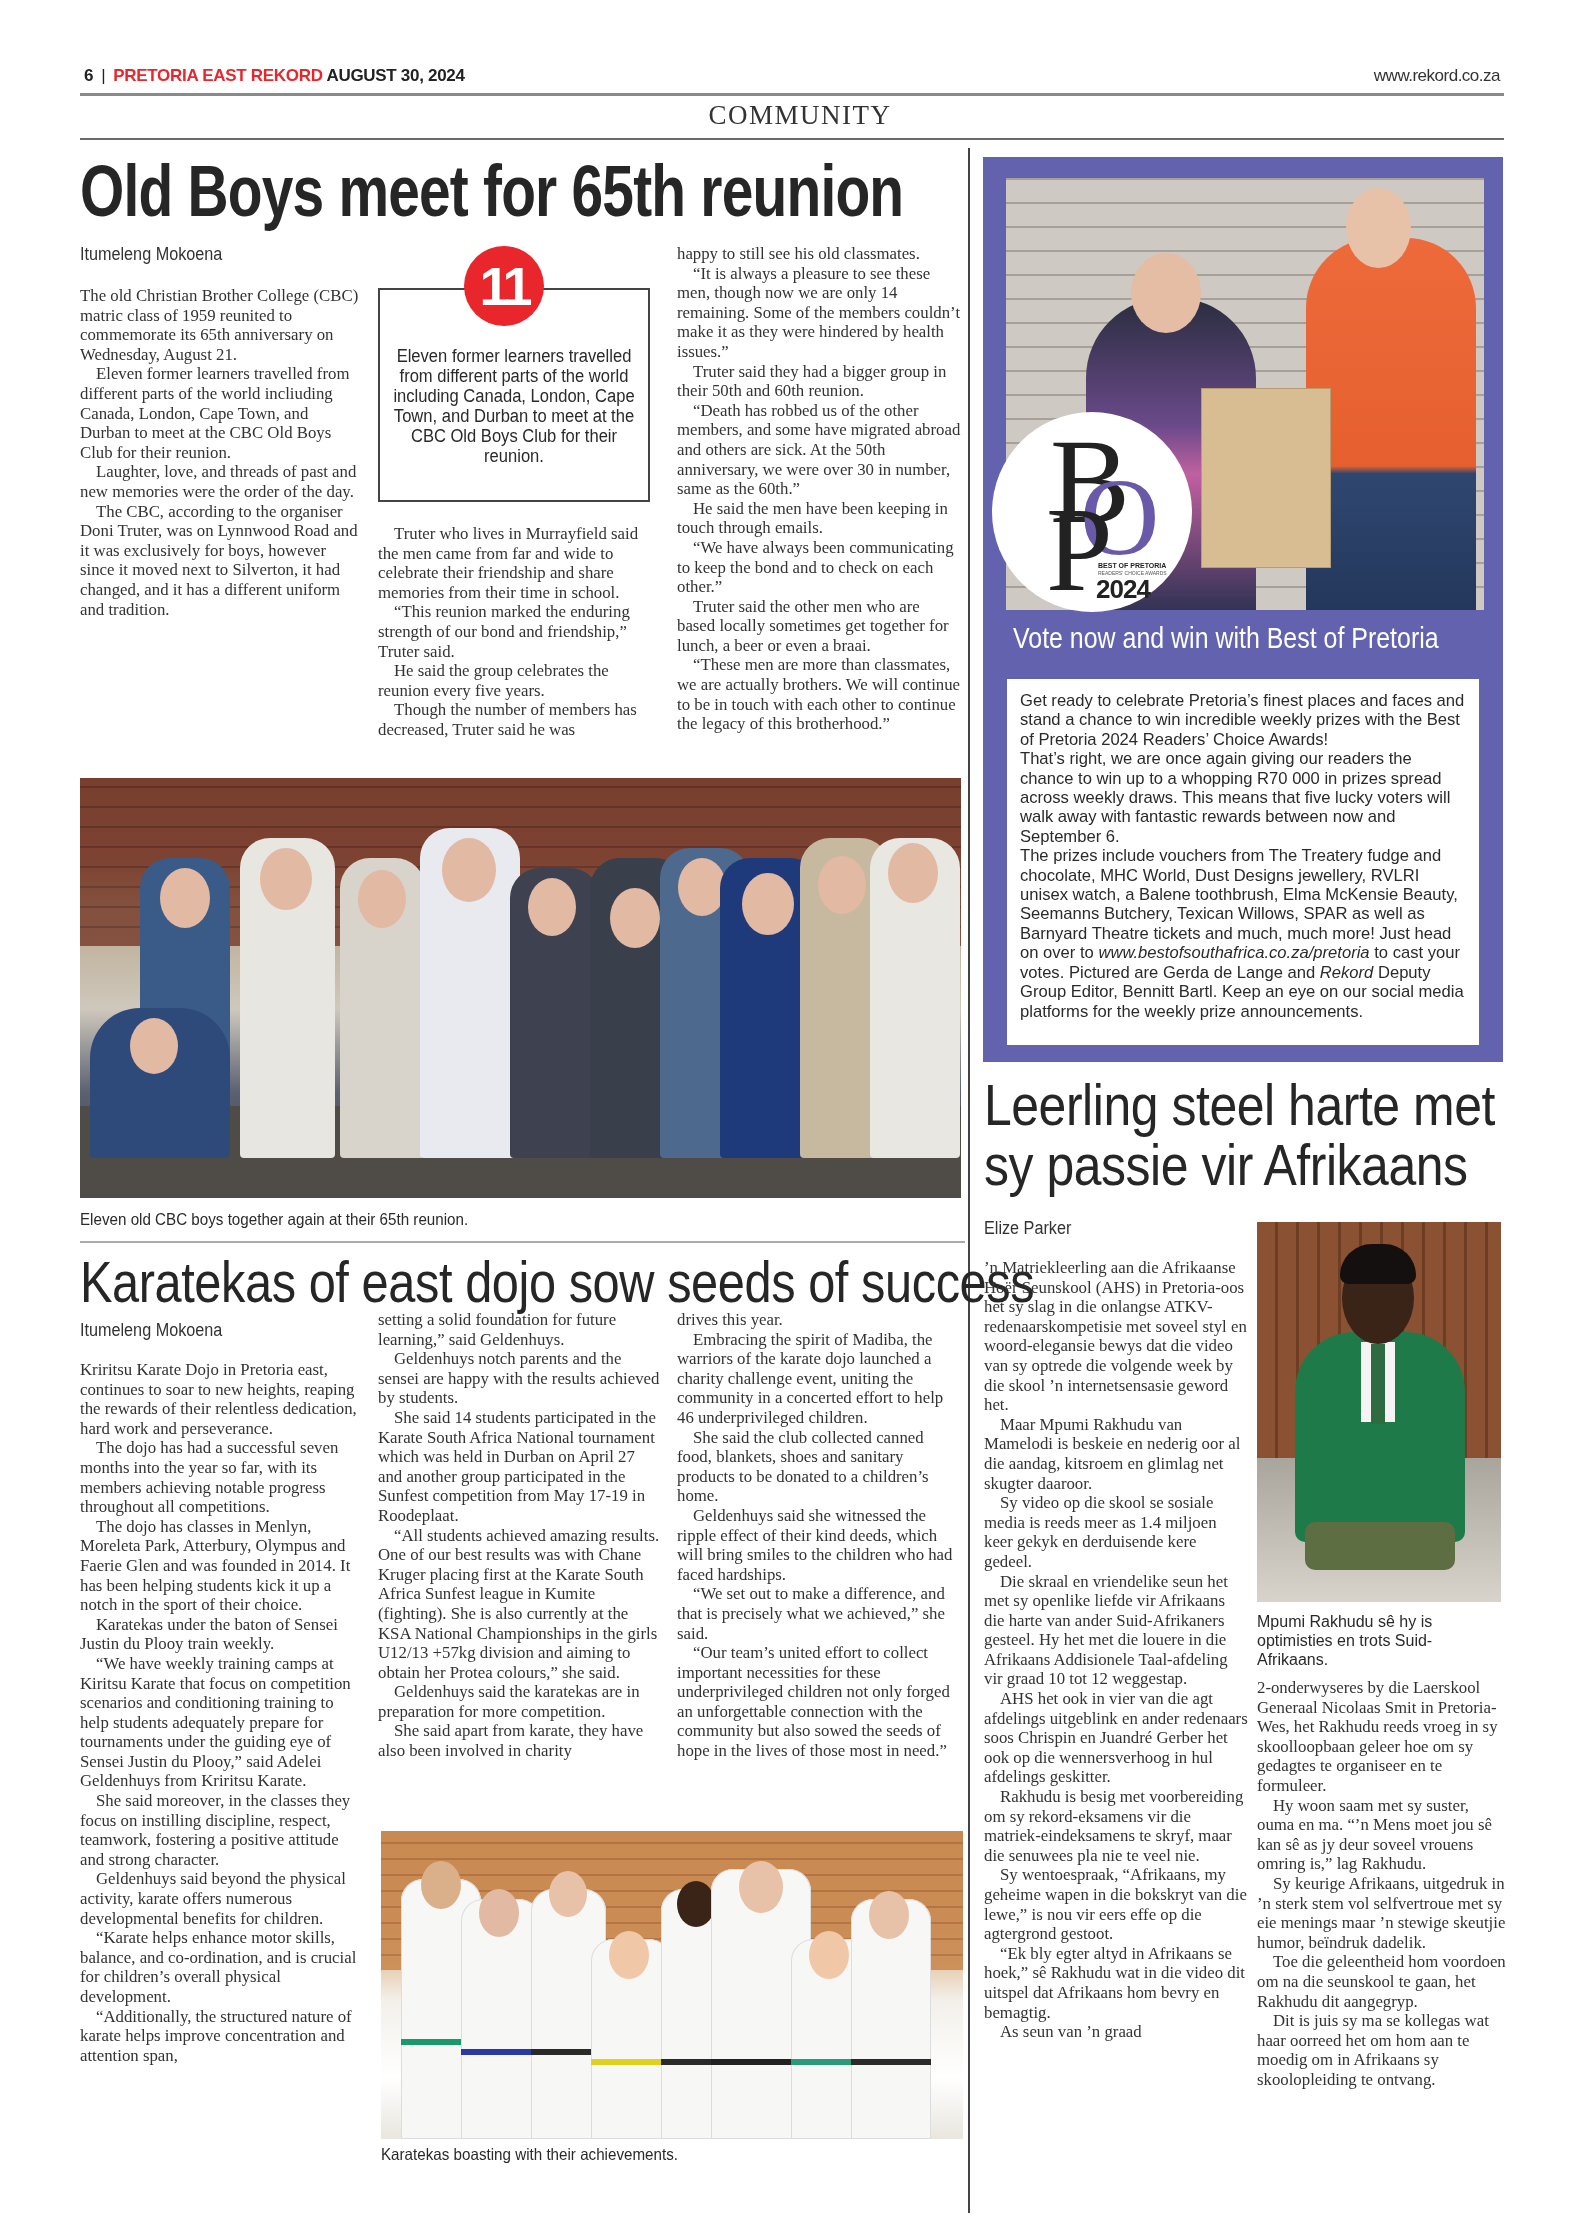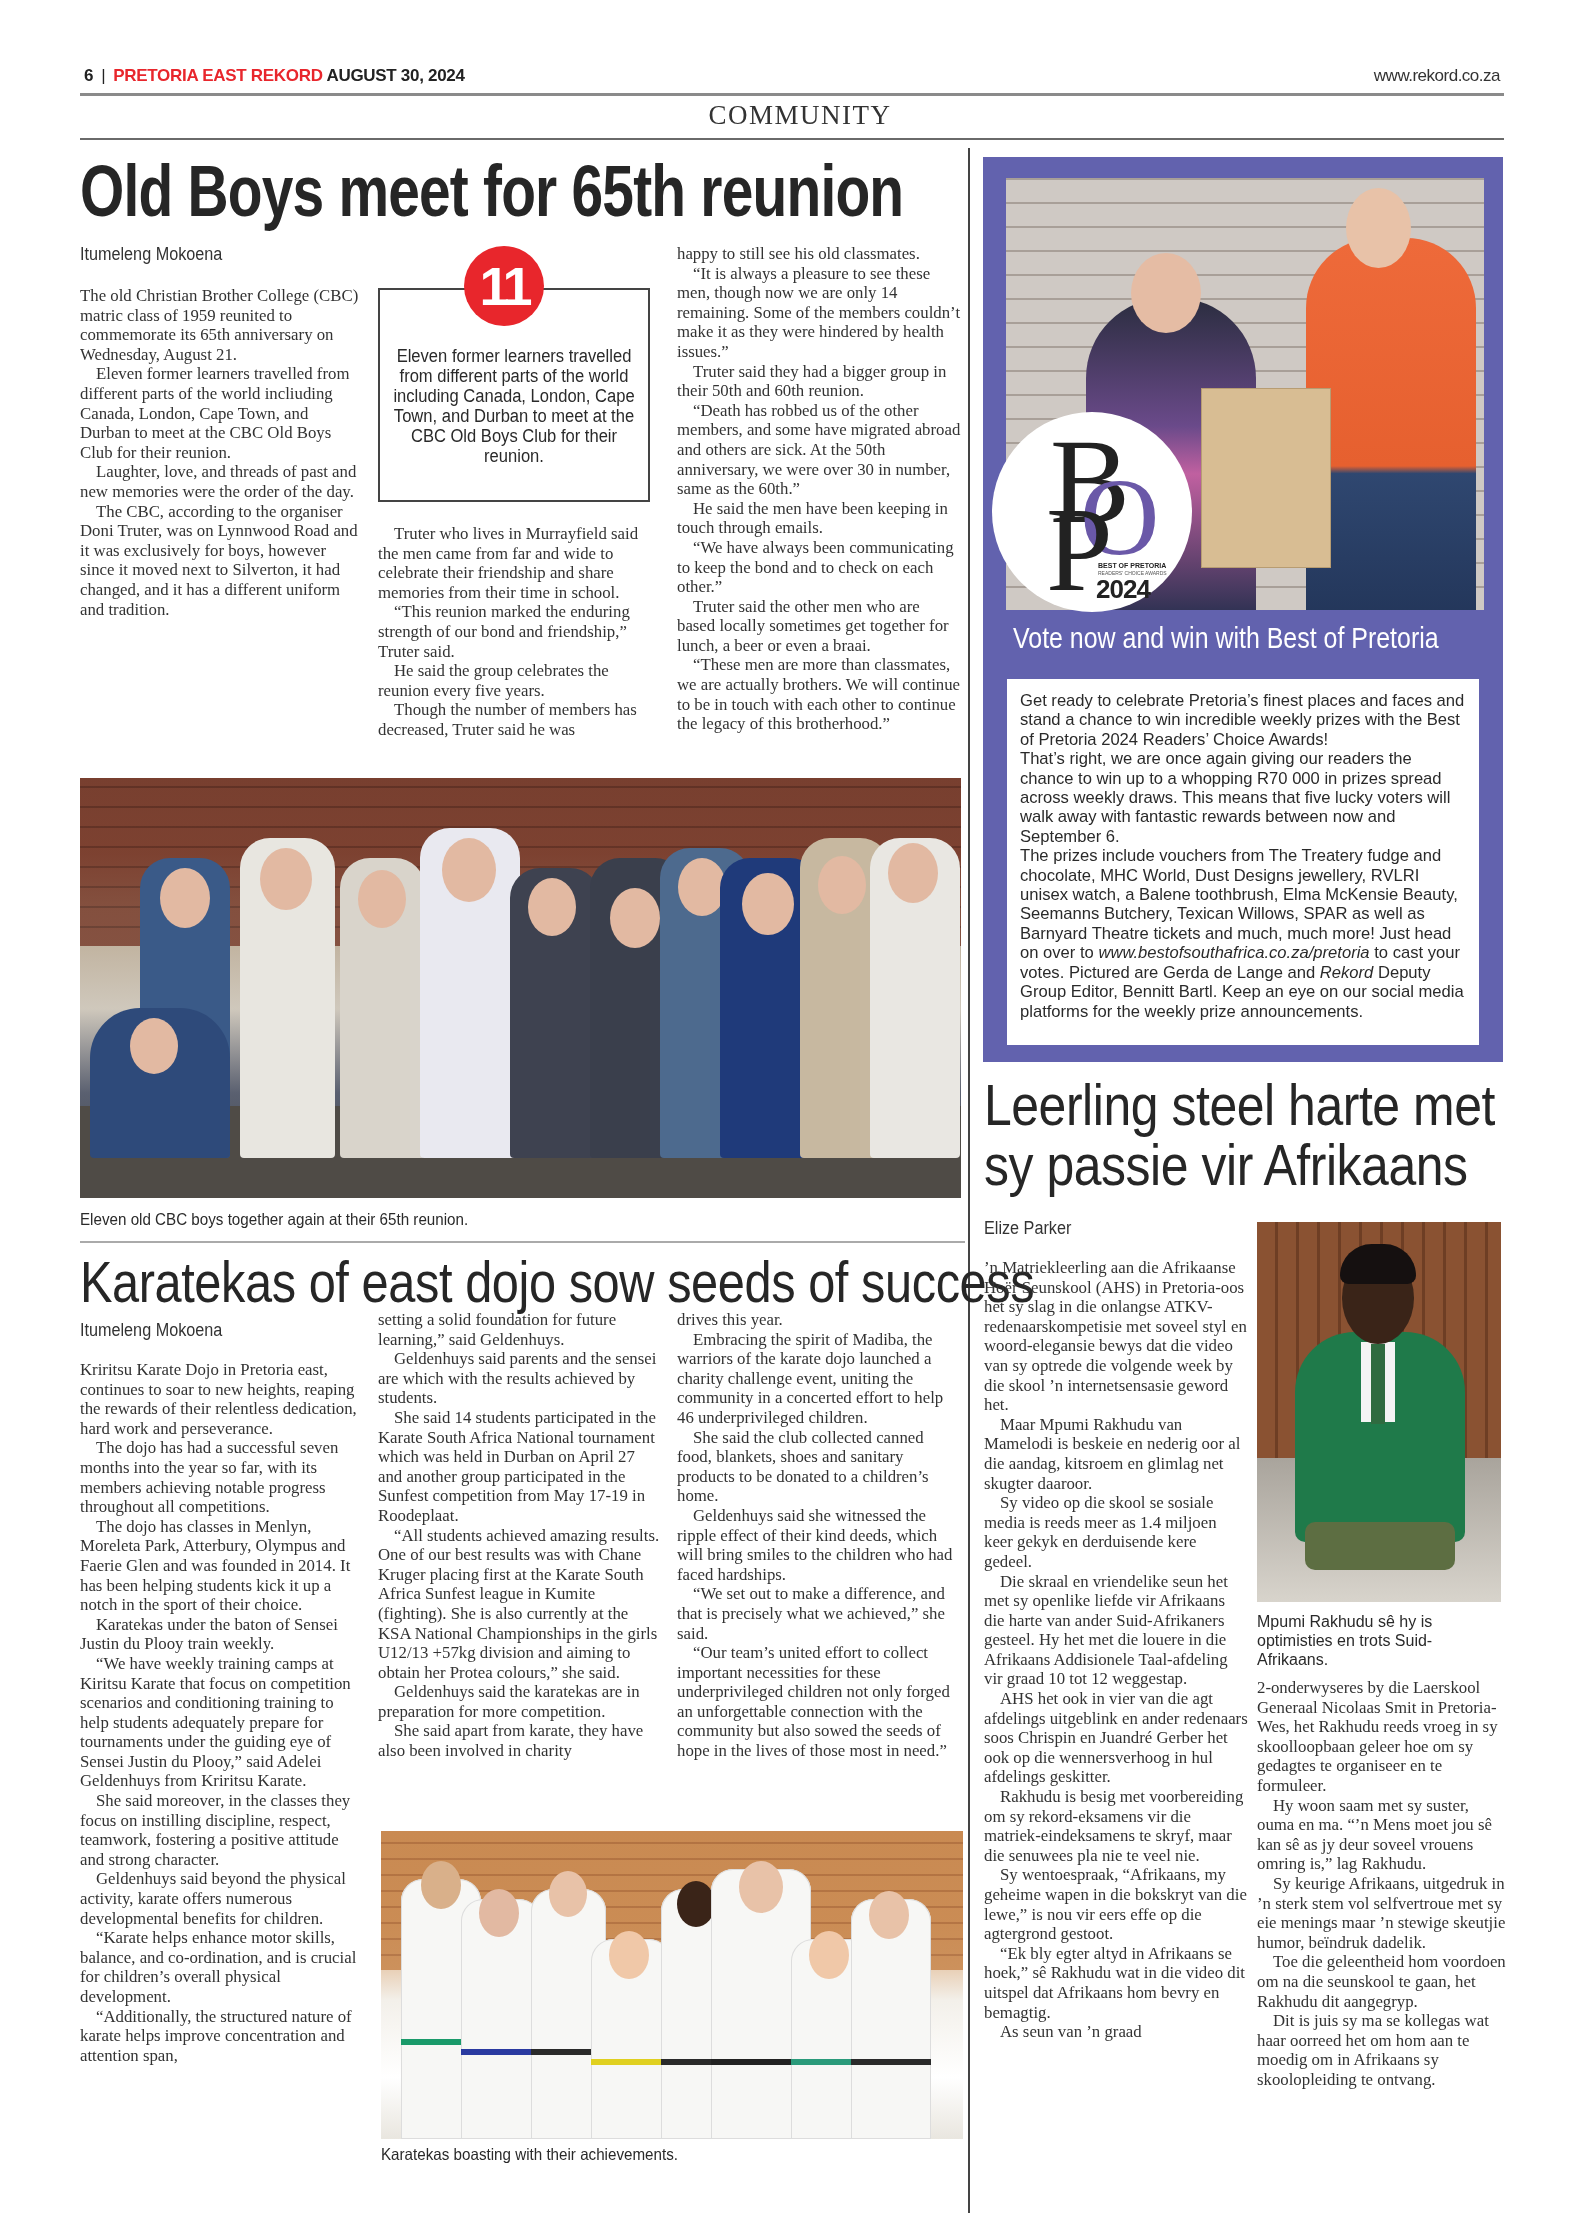--- a/index.html
+++ b/index.html
@@ -185,21 +185,21 @@
   <p>Karatekas under the baton of Sensei Justin du Plooy train weekly.</p>
   <p>“We have weekly training camps at Kiritsu Karate that focus on competition scenarios and conditioning training to help students adequately prepare for tournaments under the guiding eye of Sensei Justin du Plooy,” said Adelei Geldenhuys from Kriritsu Karate.</p>
   <p>She said moreover, in the classes they focus on instilling discipline, respect, teamwork, fostering a positive attitude and strong character.</p>
   <p>Geldenhuys said beyond the physical activity, karate offers numerous developmental benefits for children.</p>
   <p>“Karate helps enhance motor skills, balance, and co-ordination, and is crucial for children’s overall physical development.</p>
   <p>“Additionally, the structured nature of karate helps improve concentration and attention span,</p>
 </div>
 
 <div class="abs body-col" style="left:378px; top:1310px; width:284px;">
   <p class="first">setting a solid foundation for future learning,” said Geldenhuys.</p>
-  <p>Geldenhuys said parents and the sensei are which with the results achieved by students.</p>
+  <p>Geldenhuys notch parents and the sensei are happy with the results achieved by students.</p>
   <p>She said 14 students participated in the Karate South Africa National tournament which was held in Durban on April 27 and another group participated in the Sunfest competition from May 17-19 in Roodeplaat.</p>
   <p>“All students achieved amazing results. One of our best results was with Chane Kruger placing first at the Karate South Africa Sunfest league in Kumite (fighting). She is also currently at the KSA National Championships in the girls U12/13 +57kg division and aiming to obtain her Protea colours,” she said.</p>
   <p>Geldenhuys said the karatekas are in preparation for more competition.</p>
   <p>She said apart from karate, they have also been involved in charity</p>
 </div>
 
 <div class="abs body-col" style="left:677px; top:1310px; width:284px;">
   <p class="first">drives this year.</p>
   <p>Embracing the spirit of Madiba, the warriors of the karate dojo launched a charity challenge event, uniting the community in a concerted effort to help 46 underprivileged children.</p>
   <p>She said the club collected canned food, blankets, shoes and sanitary products to be donated to a children’s home.</p>

